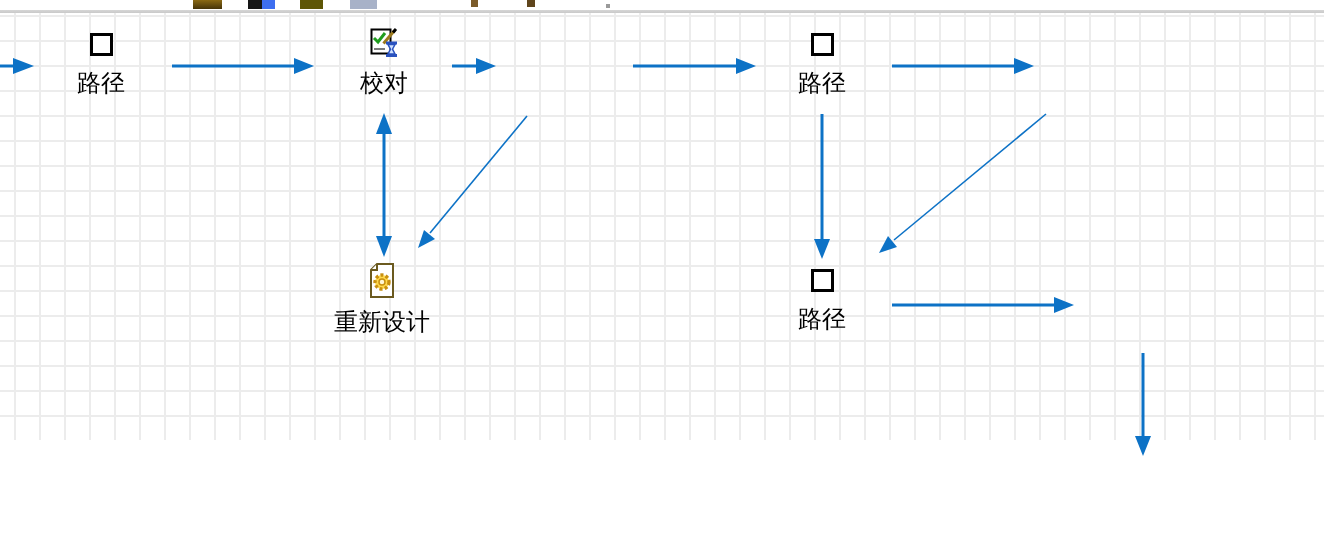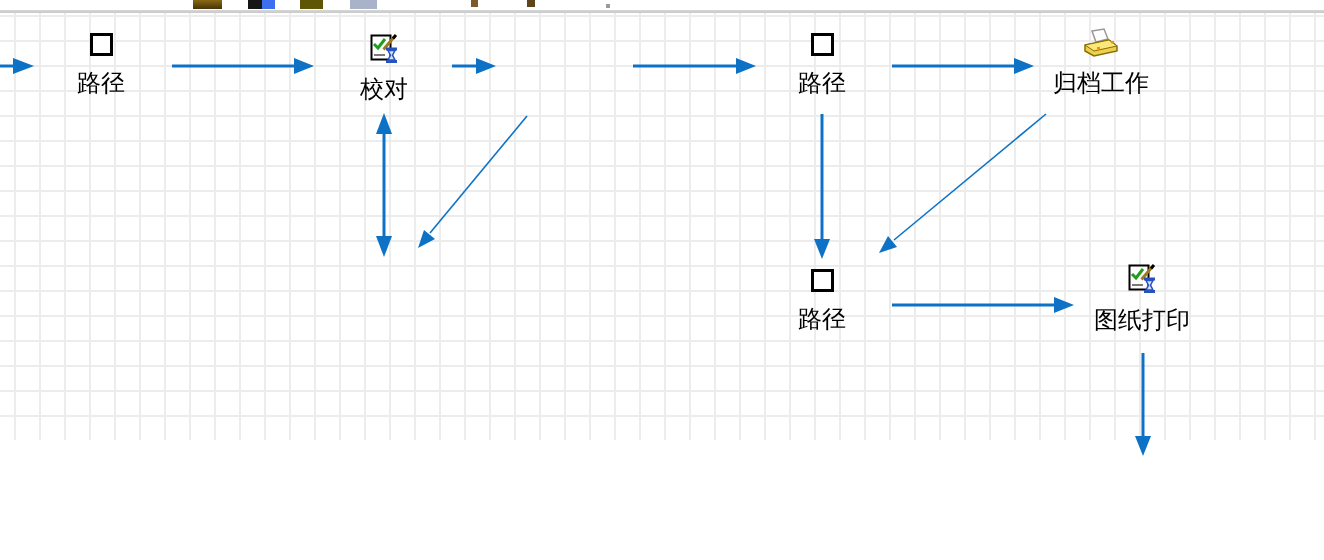--- a/index.html
+++ b/index.html
@@ -97,21 +97,21 @@
       </g>
     </svg>
 
     <div class="node node-route" style="left:101px; top:33px">
       <span class="icon-wrap">
           <span class="sq"></span>
         </span>
       <span class="label">路径</span>
     </div>
 
-    <div class="node node-task" style="left:384px; top:34px">
+    <div class="node node-task" style="left:384px; top:28px">
       <span class="icon-wrap">
         <svg width="30" height="30" viewBox="0 0 30 30">
           <rect x="2.5" y="1.5" width="19" height="24" fill="#fff" stroke="#000" stroke-width="2"></rect>
           <path d="M5 10 L9 14 L16 5" fill="none" stroke="#1f9d1f" stroke-width="3"></path>
           <line x1="5" y1="21" x2="16" y2="21" stroke="#7a7a7a" stroke-width="2"></line>
           <line x1="25.5" y1="2.5" x2="14.5" y2="15.5" stroke="#9c7a1e" stroke-width="3"></line>
           <line x1="27" y1="1" x2="24" y2="4.5" stroke="#000" stroke-width="3"></line>
           <rect x="17" y="13.5" width="11" height="3" fill="#2a52be"></rect>
           <rect x="17" y="26" width="11" height="3" fill="#2a52be"></rect>
           <path d="M19 16.5 h7 l-2.5 4.7 2.5 4.8 h-7 l2.5 -4.8 z" fill="#cfe2ff" stroke="#2a52be" stroke-width="1.5"></path>
@@ -121,56 +121,40 @@
     </div>
 
 
     <div class="node node-route" style="left:822px; top:33px">
       <span class="icon-wrap">
           <span class="sq"></span>
         </span>
       <span class="label">路径</span>
     </div>
 
-    <div class="node node-task" style="left:1101px; top:28px">
+
+    <div class="node node-redesign" style="left:382px; top:262px">
       <span class="icon-wrap">
-        <svg width="38" height="30" viewBox="0 0 38 30">
-          <polygon points="10,3 22,1 26,11 14,14" fill="#fff" stroke="#999" stroke-width="1.5"></polygon>
-          <polygon points="3,17 27,12 35,18 35,23 12,28 3,23" fill="#ecd04e" stroke="#8a6d00" stroke-width="1.5"></polygon>
-          <polygon points="3,17 27,12 35,18 12,23" fill="#fbe87a" stroke="#8a6d00" stroke-width="1"></polygon>
-          <rect x="29" y="13" width="3" height="2.5" fill="#ff8c00"></rect>
-          <rect x="15" y="19" width="3" height="2.5" fill="#ff8c00"></rect>
+        <svg width="28" height="37" viewBox="0 0 28 37">
+          <path d="M9 2 H25 V35 H3 V8 Z" fill="#fff" stroke="#6b5a1f" stroke-width="2"></path>
+          <path d="M9 2 V8 H3" fill="#fff" stroke="#6b5a1f" stroke-width="2"></path>
+          <circle cx="14" cy="20" r="7" fill="#ffd94d" stroke="#c89010" stroke-width="3.4" stroke-dasharray="3 2.2"></circle>
+          <circle cx="14" cy="20" r="3" fill="#fff6d5" stroke="#c89010" stroke-width="1.5"></circle>
         </svg>
       </span>
-      <span class="label">归档工作</span>
+      <span class="label">重新设计</span>
     </div>
-
 
     <div class="node node-route" style="left:822px; top:269px">
       <span class="icon-wrap">
           <span class="sq"></span>
         </span>
       <span class="label">路径</span>
     </div>
 
-    <div class="node node-print" style="left:1142px; top:264px">
-      <span class="icon-wrap">
-        <svg width="30" height="30" viewBox="0 0 30 30">
-          <rect x="2.5" y="1.5" width="19" height="24" fill="#fff" stroke="#000" stroke-width="2"></rect>
-          <path d="M5 10 L9 14 L16 5" fill="none" stroke="#1f9d1f" stroke-width="3"></path>
-          <line x1="5" y1="21" x2="16" y2="21" stroke="#7a7a7a" stroke-width="2"></line>
-          <line x1="25.5" y1="2.5" x2="14.5" y2="15.5" stroke="#9c7a1e" stroke-width="3"></line>
-          <line x1="27" y1="1" x2="24" y2="4.5" stroke="#000" stroke-width="3"></line>
-          <rect x="17" y="13.5" width="11" height="3" fill="#2a52be"></rect>
-          <rect x="17" y="26" width="11" height="3" fill="#2a52be"></rect>
-          <path d="M19 16.5 h7 l-2.5 4.7 2.5 4.8 h-7 l2.5 -4.8 z" fill="#cfe2ff" stroke="#2a52be" stroke-width="1.5"></path>
-        </svg>
-      </span>
-      <span class="label">图纸打印</span>
-    </div>
 
 
   </div>
 
   <div class="topbar">
     <div class="frag" style="left:193px; width:29px; background:linear-gradient(to bottom,#8a6914,#46340a)"></div>
     <div class="frag" style="left:248px; width:27px; background:linear-gradient(to right,#161616 52%,#3d6ef0 52%)"></div>
     <div class="frag" style="left:300px; width:23px; background:#5e5605"></div>
     <div class="frag" style="left:350px; width:27px; background:#a8b2c8"></div>
     <div class="frag" style="left:471px; width:7px; height:7px; background:#7b5b2a"></div>

